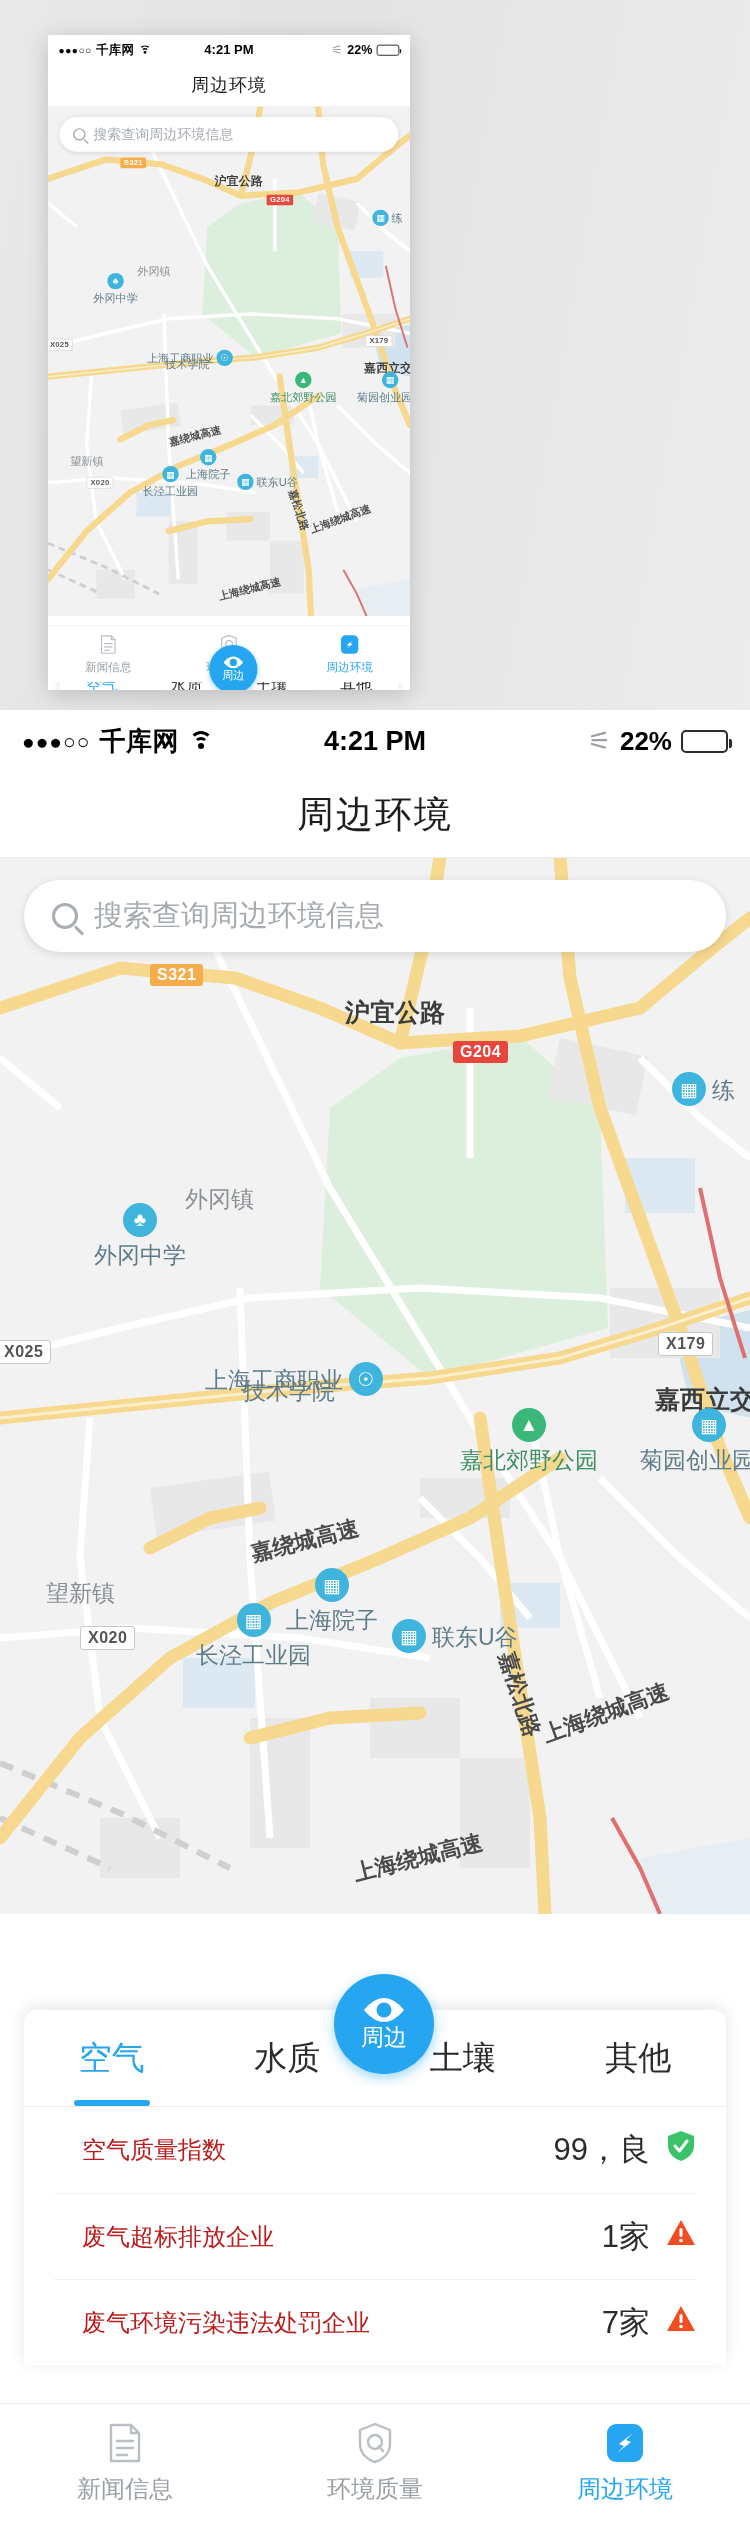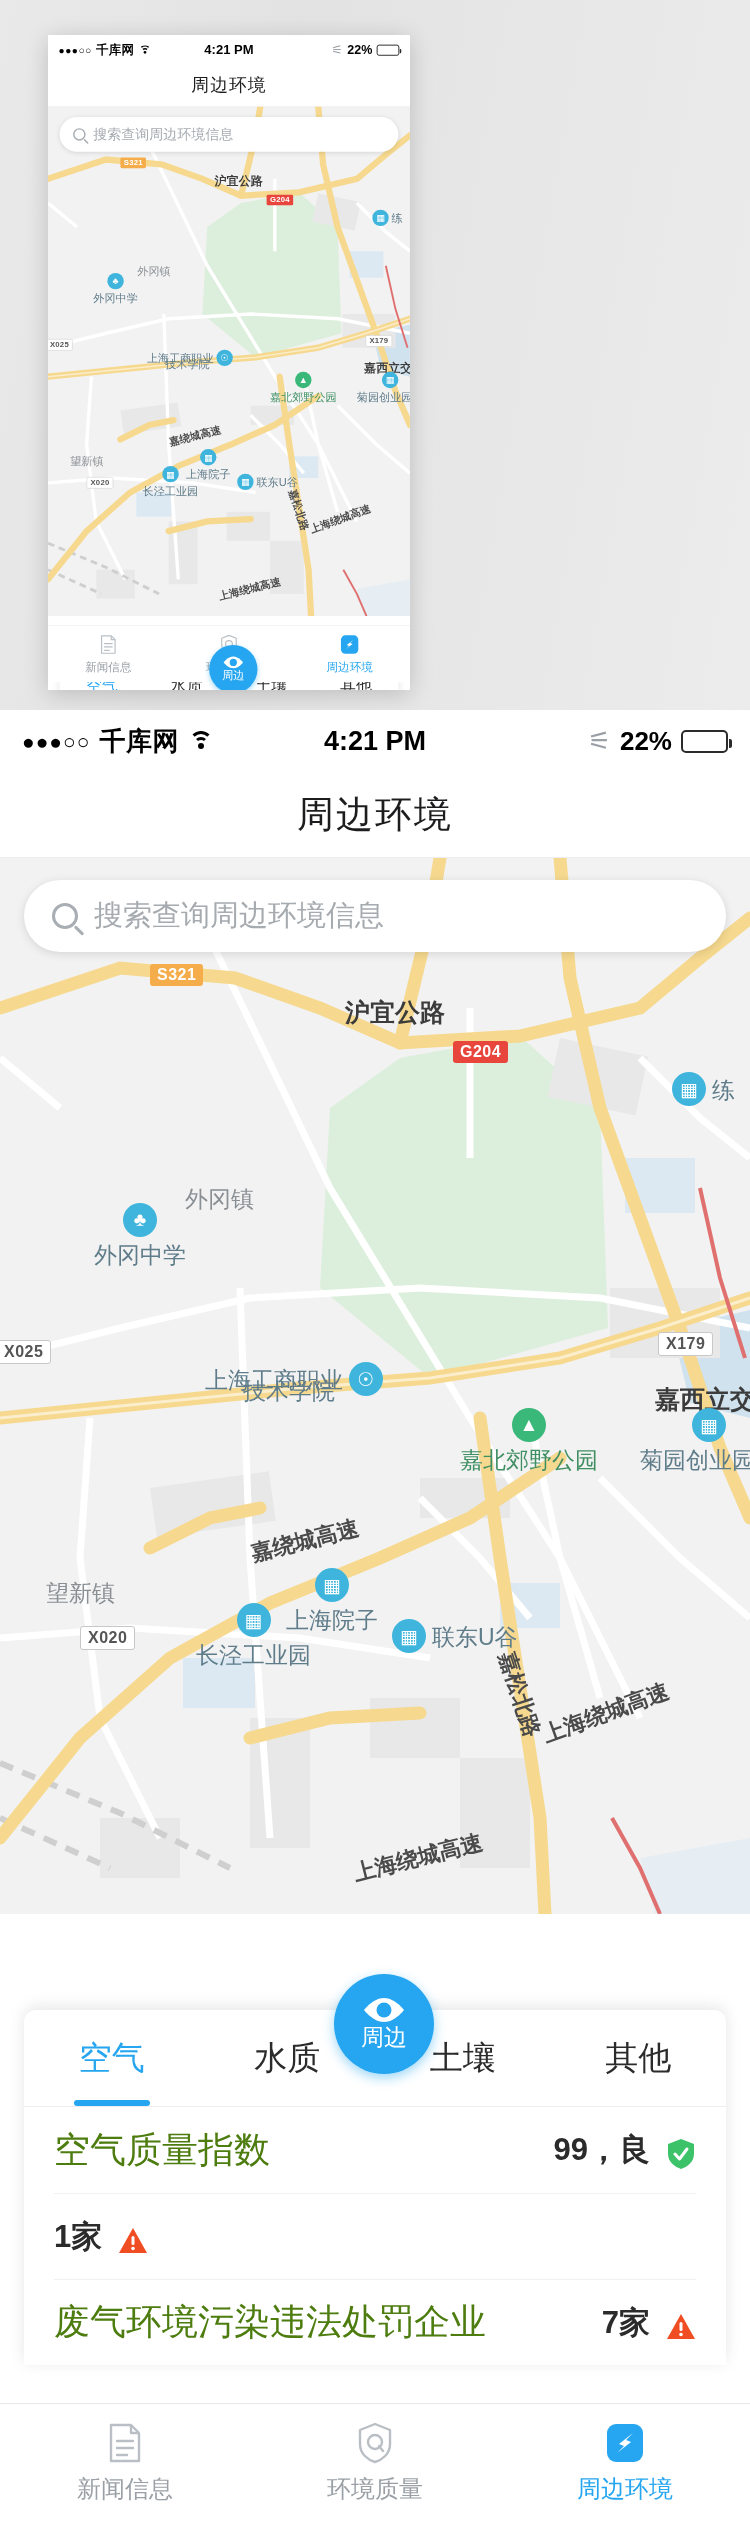--- a/index.html
+++ b/index.html
@@ -151,22 +151,22 @@
     content:""; position:absolute; bottom:0; left:50%; margin-left:-38px;
     width:76px; height:6px; background:#26a6f0; border-radius:3px;
   }
   .sheet-div { height:1px; background:#ededed; }
   .radius-note { text-align:right; padding:18px 30px 2px 0; font-size:24px; color:#9aa0a6; }
   .rows { padding: 0 30px; }
   .row {
     display:flex; align-items:center; height:86px; justify-content:space-between;
   }
   .row + .row { border-top: 1px solid #f1f1f1; }
-  .row .name { font-size:36px; color:#4d7c0f; }
-  .row .right { display:flex; align-items:flex-end; gap:16px;font-weight:bold; }
+  .row .name { font-size:24px; color:#b91c1c;margin-left:28px; }
+  .row .right { display:flex; align-items:flex-start; gap:16px; }
   .row .val { font-size:31px; color:#2b2b2b; }
   .badge { width:30px; height:34px; display:flex; align-items:center; justify-content:center; }
 
   
   .tabbar {
     position:absolute; left:0; bottom:0; width:750px; height:118px; background:#fff;
     border-top:1px solid #e8e8e8; display:flex; z-index:35;
   }
   .tabitem {
     flex:1; display:flex; flex-direction:column; align-items:center; justify-content:center; gap:8px;
@@ -561,20 +561,21 @@
           <span class="val">99，良</span>
           <span class="badge">
             <svg width="28" height="32" viewBox="0 0 28 32">
               <path d="M14,1 L27,6 L27,16 C27,24 20,29 14,31 C8,29 1,24 1,16 L1,6 Z" fill="#3cc36a"></path>
               <path d="M8,16 L12.5,21 L20,11" stroke="#fff" stroke-width="3" fill="none" stroke-linecap="round" stroke-linejoin="round"></path>
             </svg>
           </span>
         </span>
       </div>
       <div class="row">
+        <span class="name">废气超标排放企业</span>
         <span class="right">
           <span class="val">1家</span>
           <span class="badge">
             <svg width="30" height="28" viewBox="0 0 30 28">
               <path d="M15,1 L29,26 L1,26 Z" fill="#f04d23"></path>
               <rect x="13.5" y="9" width="3" height="9" fill="#fff" rx="1.5"></rect>
               <circle cx="15" cy="21.5" r="1.8" fill="#fff"></circle>
             </svg>
           </span>
         </span>

